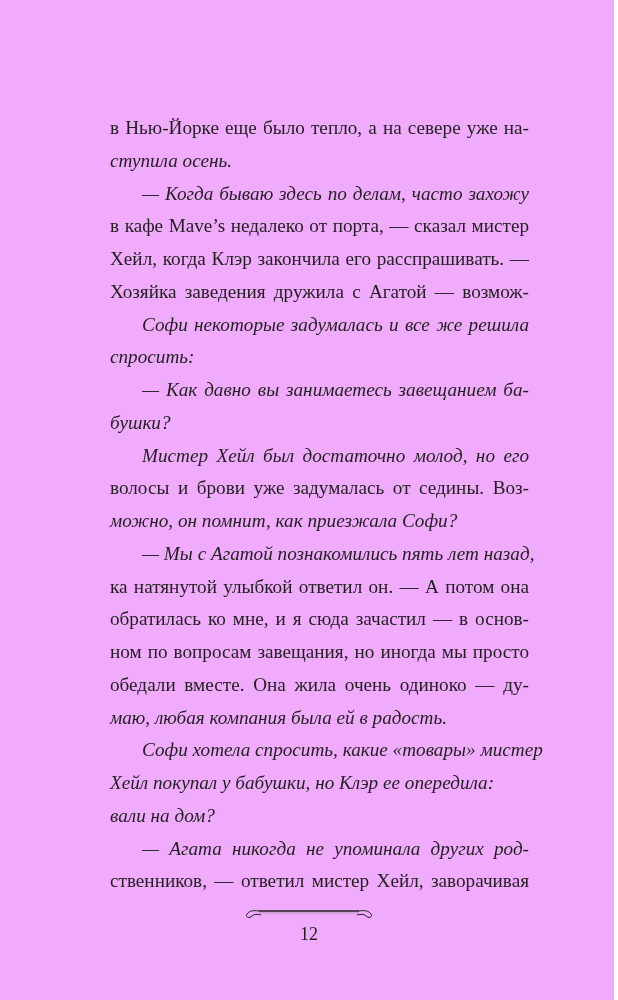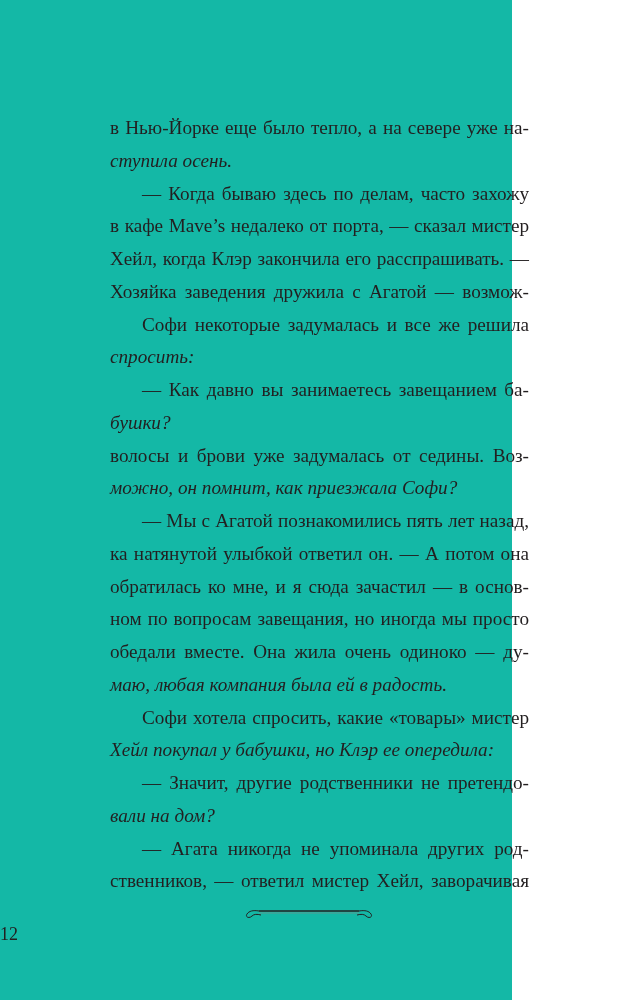--- a/index.html
+++ b/index.html
@@ -11,23 +11,23 @@
       width: 618px;
       height: 1000px;
       position: relative;
       overflow: hidden;
       font-family: "Liberation Serif", "DejaVu Serif", serif;
       color: #231f20;
     }
     .page {
       position: absolute;
       left: 0; top: 0;
-      width: 512px;
+      width: 614px;
       height: 1000px;
-      background: #14b8a6;
+      background: #f0abfc;
     }
     .text-block {
       position: absolute;
       left: 110px;
       top: 112px;
       width: 419px;
       font-size: 19.2px;
       line-height: 32.75px;
     }
     .line {
@@ -36,71 +36,73 @@
       height: 32.75px;
       text-align: justify;
       text-align-last: justify;
     }
     .line.last {
       text-align-last: left;
       font-style: italic;
     }
     .line.indent {
       padding-left: 32px;
+      font-style: italic;
     }
     .footer {
       position: absolute;
       left: 0;
       top: 900px;
       width: 618px;
       height: 60px;
     }
     .ornament {
       position: absolute;
       left: 243px;
       top: 5px;
       width: 132px;
       height: 20px;
     }
     .page-number {
       position: absolute;
       left: 0;
       width: 618px;
       top: 24px;
+      text-align: center;
       font-size: 18px;
       font-family: "Liberation Serif", "DejaVu Serif", serif;
       color: #231f20;
     }
   </style>
 </head>
 <body>
 
 <div class="page">
   <div class="text-block" id="text-block">
       <span class="line">в Нью-Йорке еще было тепло, а на севере уже на-</span>
       <span class="line last">ступила осень.</span>
       <span class="line indent">— Когда бываю здесь по делам, часто захожу</span>
       <span class="line">в кафе Mave’s недалеко от порта, — сказал мистер</span>
       <span class="line">Хейл, когда Клэр закончила его расспрашивать. —</span>
       <span class="line">Хозяйка заведения дружила с Агатой — возмож-</span>
       <span class="line indent">Софи некоторые задумалась и все же решила</span>
       <span class="line last">спросить:</span>
       <span class="line indent">— Как давно вы занимаетесь завещанием ба-</span>
       <span class="line last">бушки?</span>
+      <span class="line indent">Мистер Хейл был достаточно молод, но его</span>
       <span class="line">волосы и брови уже задумалась от седины. Воз-</span>
       <span class="line last">можно, он помнит, как приезжала Софи?</span>
       <span class="line indent">— Мы с Агатой познакомились пять лет назад,</span>
       <span class="line">ка натянутой улыбкой ответил он. — А потом она</span>
       <span class="line">обратилась ко мне, и я сюда зачастил — в основ-</span>
       <span class="line">ном по вопросам завещания, но иногда мы просто</span>
       <span class="line">обедали вместе. Она жила очень одиноко — ду-</span>
       <span class="line last">маю, любая компания была ей в радость.</span>
       <span class="line indent">Софи хотела спросить, какие «товары» мистер</span>
       <span class="line last">Хейл покупал у бабушки, но Клэр ее опередила:</span>
-      <span class="line indent">— Значит, другие родственники не претендо-</span>
       <span class="line last">вали на дом?</span>
       <span class="line indent">— Агата никогда не упоминала других род-</span>
       <span class="line">ственников, — ответил мистер Хейл, заворачивая</span>
     </div>
 
   <div class="footer">
     <svg class="ornament" viewBox="0 0 132 20" xmlns="http://www.w3.org/2000/svg">
       <line x1="16" y1="6" x2="116" y2="6" stroke="#231f20" stroke-width="1.6"></line>
       <line x1="16" y1="8" x2="116" y2="8" stroke="#888" stroke-width="0.6"></line>
       <path d="M16 6 C 10 5, 6 6, 4 9 C 2 12, 6 14, 9 11 C 11 9, 14 9, 18 10" fill="none" stroke="#231f20" stroke-width="1"></path>

